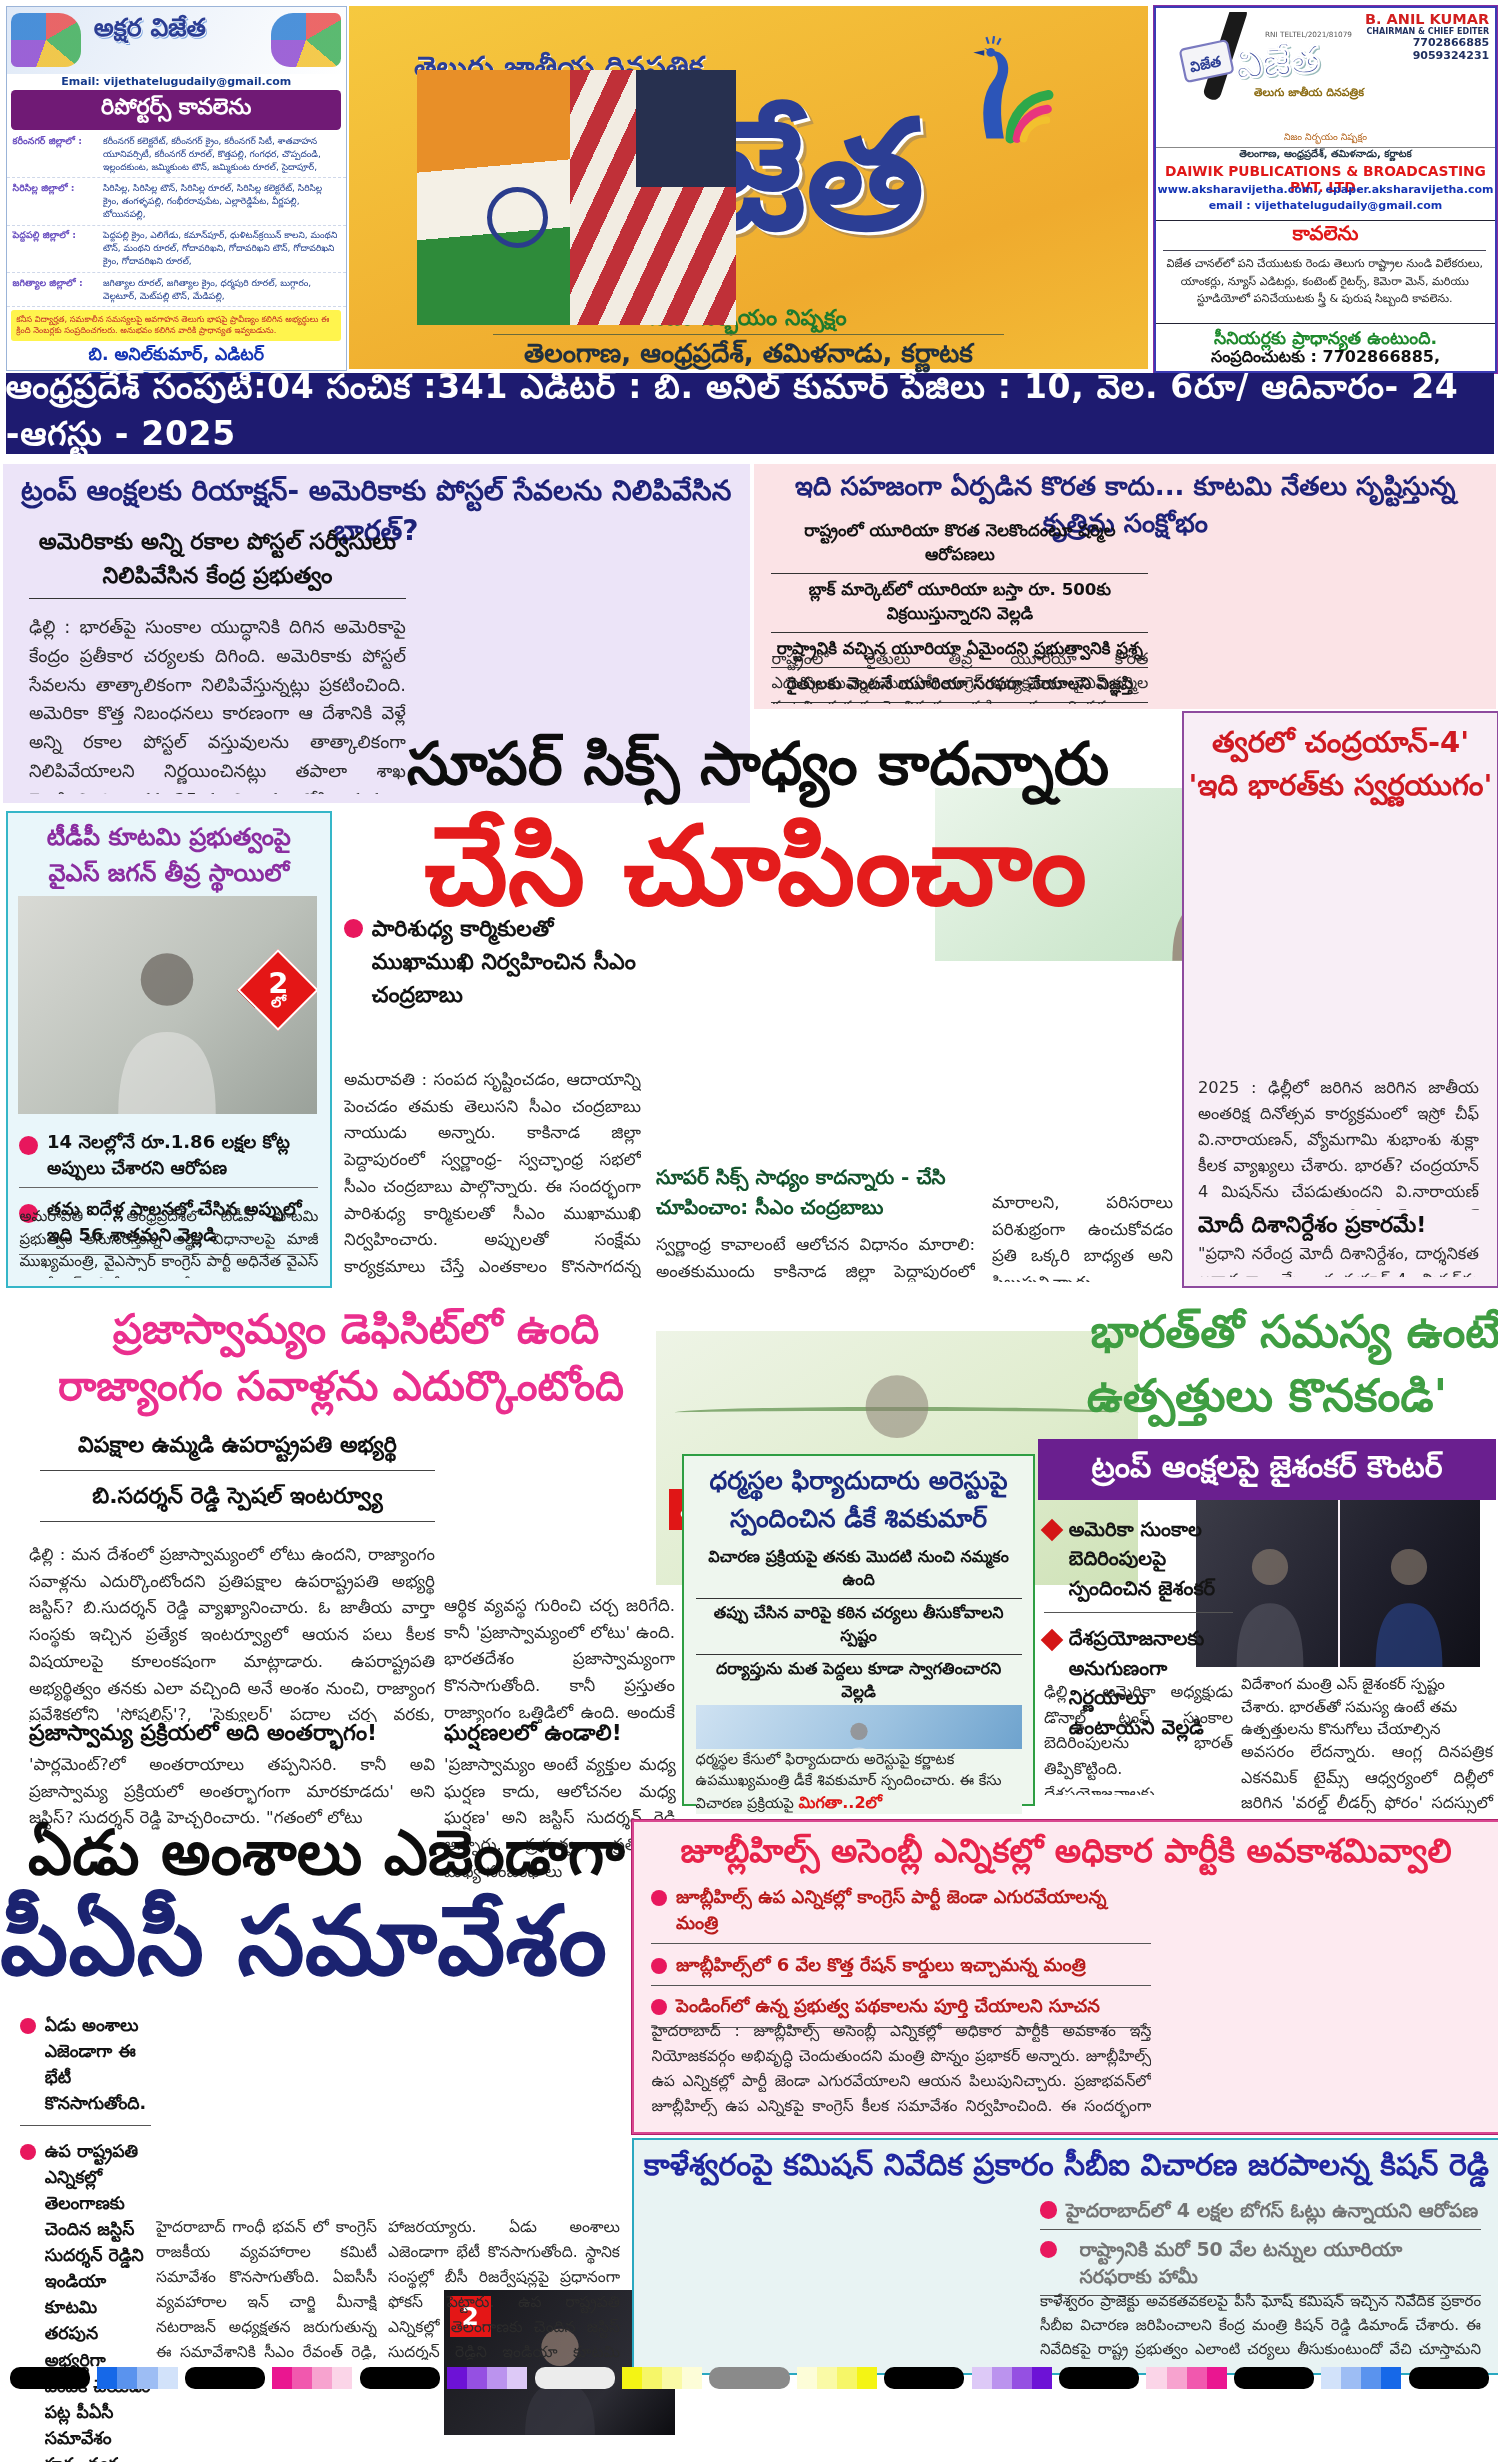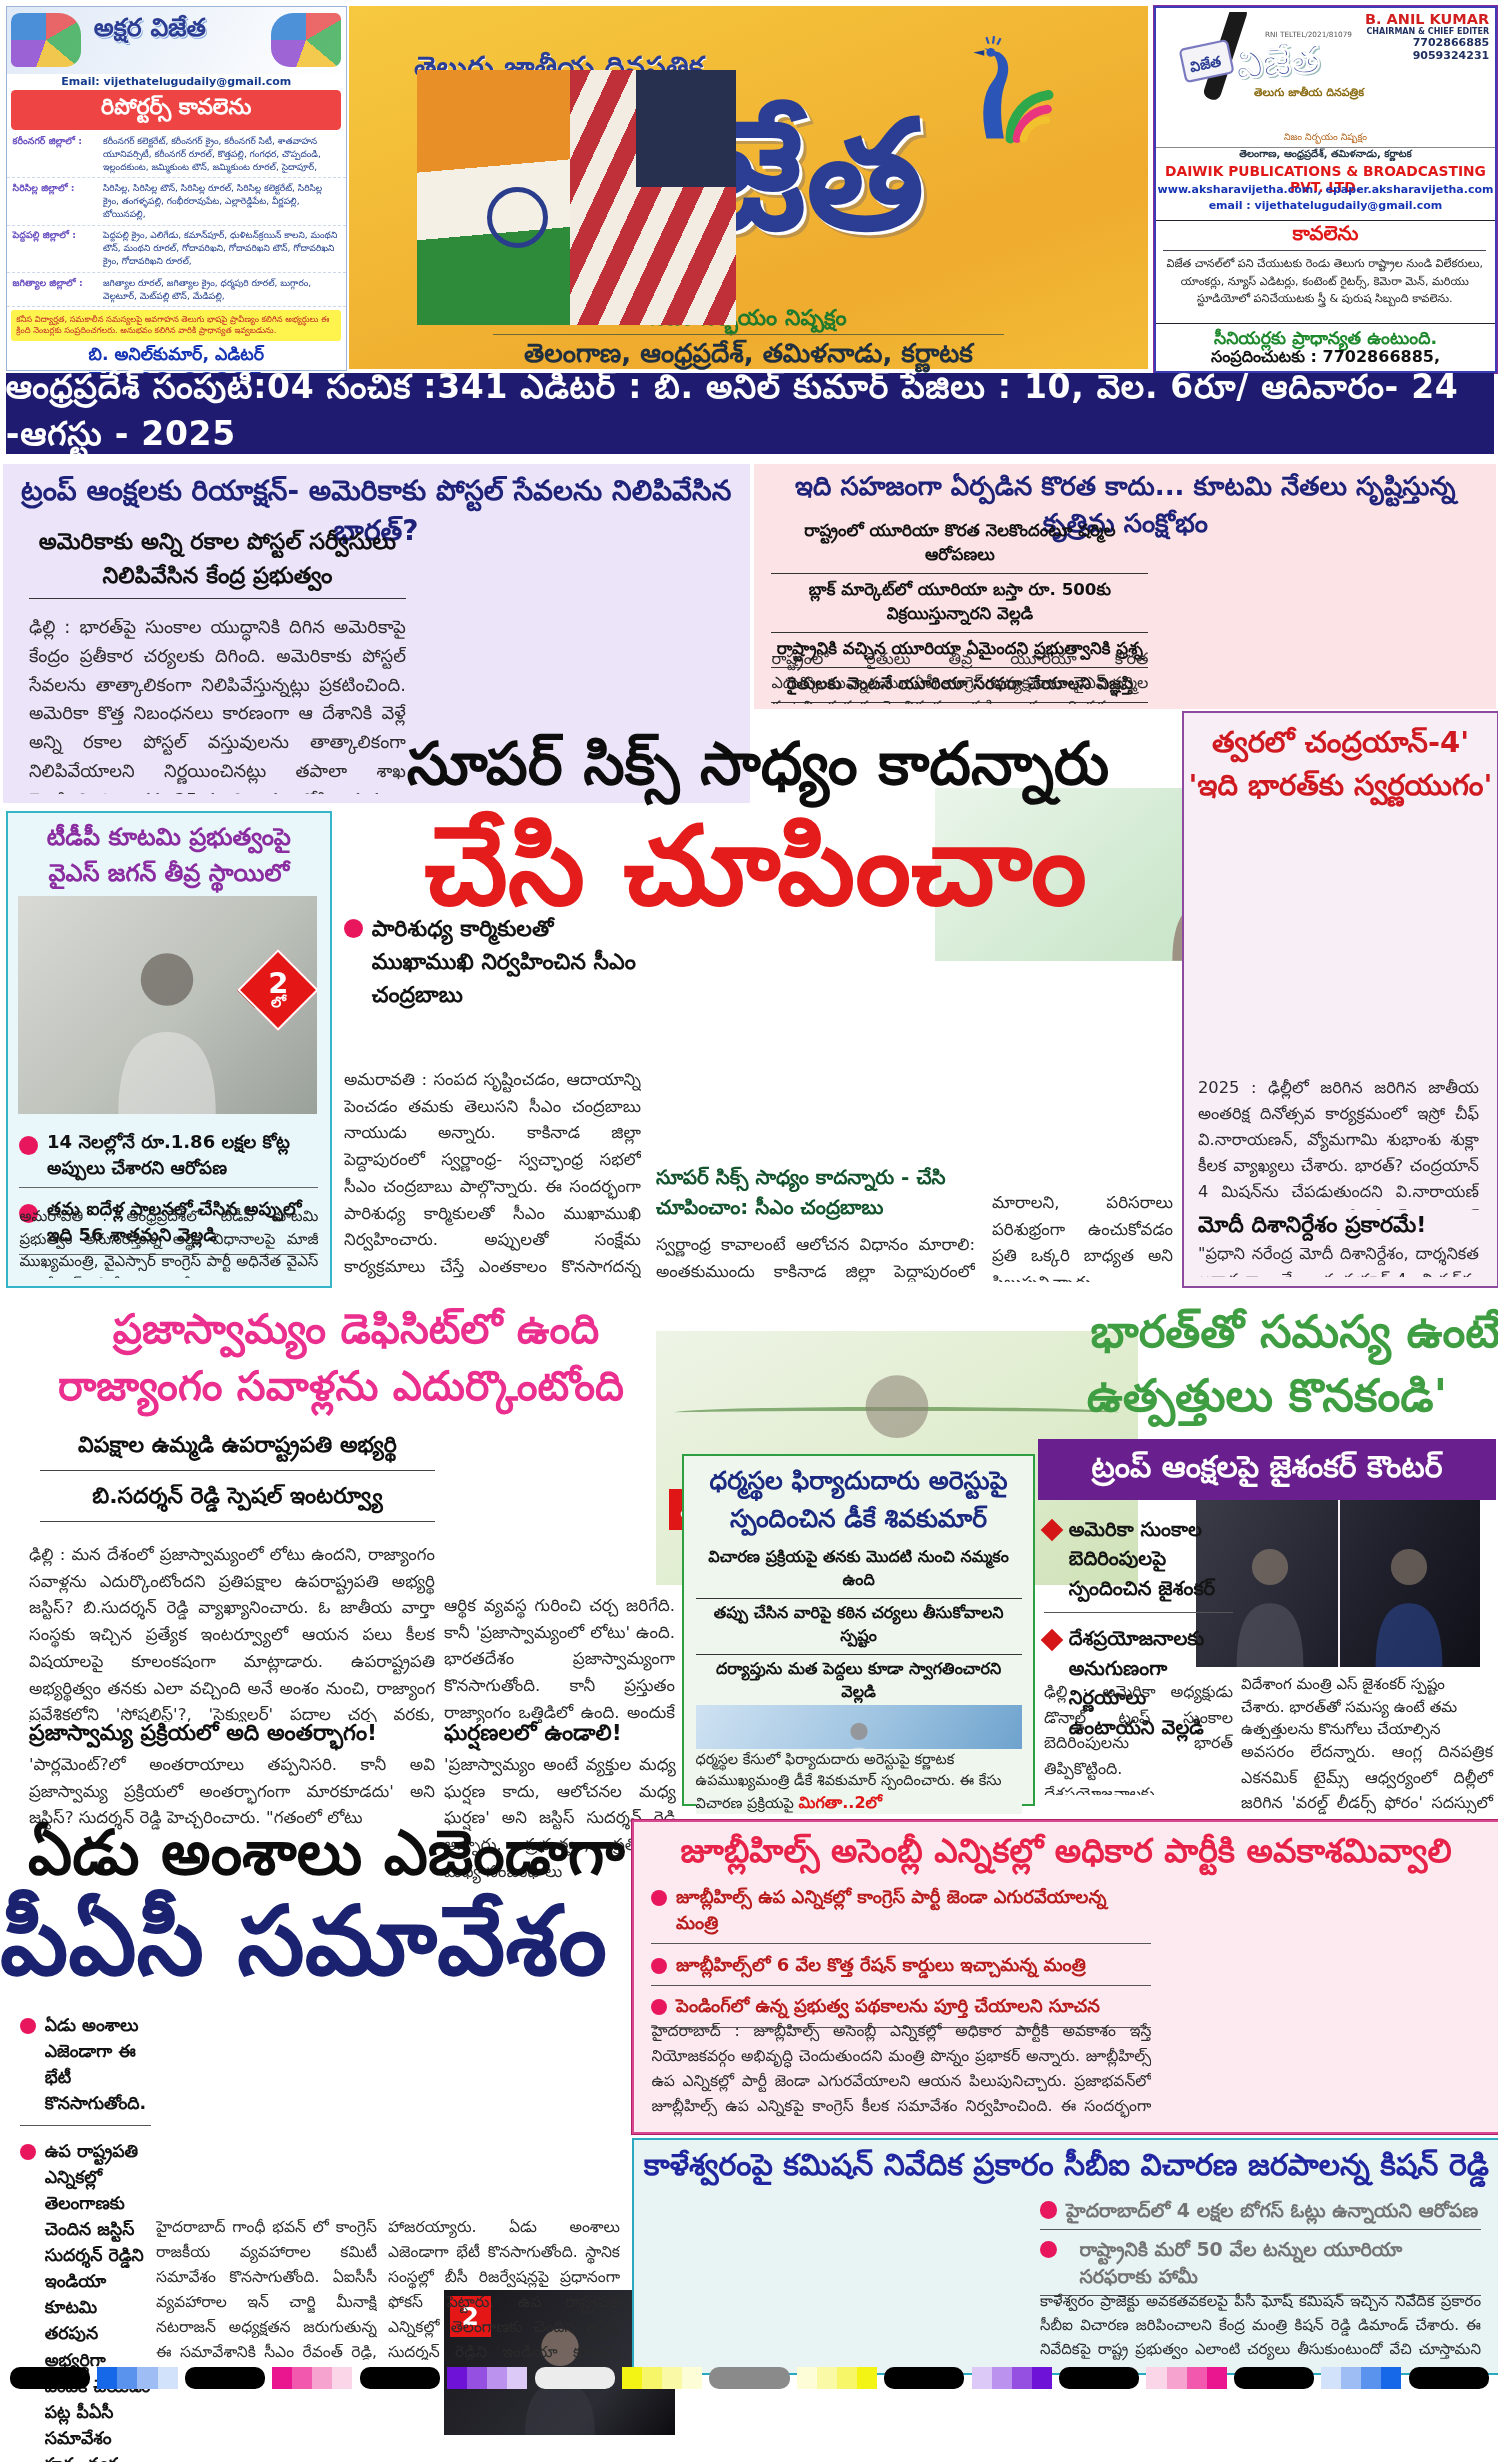--- a/index.html
+++ b/index.html
@@ -8,21 +8,21 @@
   .abs{position:absolute;}
   .photo{position:relative;overflow:hidden;}
   .photo svg.person{position:absolute;bottom:0;left:50%;transform:translateX(-50%);height:86%;opacity:.55;}
   
   .left-ad{left:5.8px;top:5.8px;width:339px;height:363px;border:1.5px solid #9bb4d8;background:#fff;font-size:11px;}
   .left-ad .logo-row{height:67px;position:relative;background:linear-gradient(120deg,#dfe9f7,#ffffff);}
   .map-blob{position:absolute;width:70px;height:54px;border-radius:8.7px 22px 16px 5.8px;
      background:conic-gradient(#e94e4e 0 60deg,#3fae58 60deg 130deg,#f2c12e 130deg 200deg,#8e4ad0 200deg 270deg,#2f7fd3 270deg 360deg);opacity:.85;}
   .left-ad .logo-txt{position:absolute;left:87px;top:5.8px;color:#2c3e94;font-weight:bold;font-size:25px;text-shadow:0.7px 0.7px 0 #fff,1.5px 1.5px 0 #7da6e0;}
   .left-ad .email{color:#143a8c;font-weight:bold;font-size:11px;text-align:center;margin:1.5px 0;}
-  .rep-banner{background:#ef4444;color:#fff;font-weight:bold;font-size:22px;text-align:center;padding:4.4px 2.9px;border-radius:4.4px;margin:1.5px 4.4px;}
+  .rep-banner{background:#701a75;color:#fff;font-weight:bold;font-size:22px;text-align:center;padding:4.4px 2.9px;border-radius:4.4px;margin:1.5px 4.4px;}
   .dist{display:flex;gap:4.4px;padding:3.6px 5.8px;border-bottom:0.7px dashed #cfd8ea;}
   .dist .lbl{color:#6a4fc0;font-weight:bold;white-space:nowrap;font-size:9.4px;min-width:86px;}
   .dist .areas{color:#1c3a8a;font-size:9px;line-height:1.45;}
   .left-ad .note{background:#fff44d;color:#c22727;font-size:8.3px;line-height:1.4;margin:2.9px 4.4px;padding:3.6px 5px;border-radius:2.9px;}
   .left-ad .editor{color:#1535b5;font-weight:bold;font-size:17.4px;text-align:center;}
   .left-ad .phone{color:#1535b5;font-weight:bold;font-size:22px;text-align:center;letter-spacing:1.5px;}
   .center-head{left:349px;top:5.8px;width:799px;height:363px;background:linear-gradient(160deg,#f6c93f,#efab2e 70%,#f3bc37);}
   .center-head .tagline{position:absolute;left:65px;top:44px;color:#2c3e94;font-weight:bold;font-size:29px;text-shadow:0.7px 0.7px 0 #fff;}
   .center-head .prefix{position:absolute;left:239px;top:87px;color:#2c3e94;font-weight:900;font-size:42px;-webkit-text-stroke:1.5px #fff;}
   .center-head .big-title{position:absolute;left:51px;top:94px;width:711px;text-align:center;color:#2c3e94;font-weight:900;font-size:152px;line-height:1;

